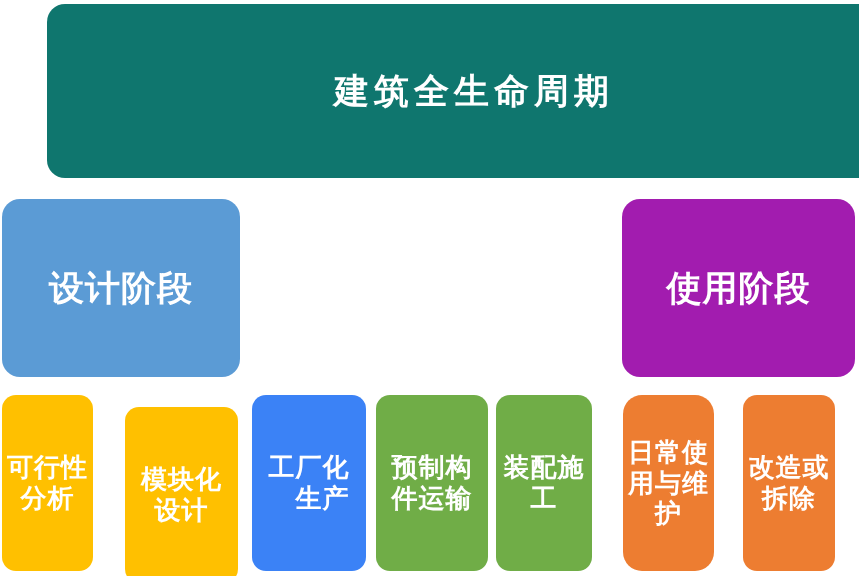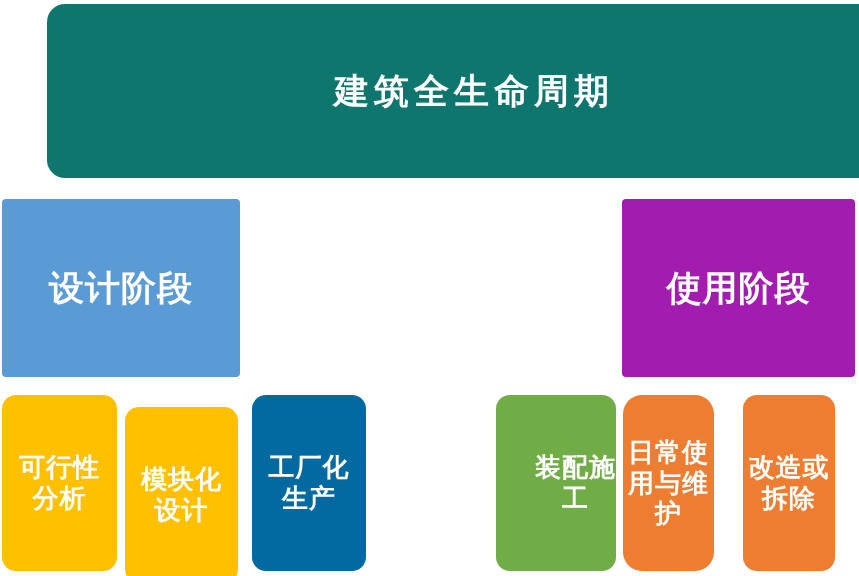--- a/index.html
+++ b/index.html
@@ -28,41 +28,41 @@
   .title-box {
     left: 2px; top: 4px;
     width: 854px; height: 174px;
     border-radius: 18px;
     font-size: 35px;
     letter-spacing: 5px;
   }
   .stage-box {
     top: 199px;
     height: 178px;
-    border-radius: 4px;
+    border-radius: 18px;
     font-size: 35px;
     letter-spacing: 1px;
   }
   .stage-design       { left: 2px;   width: 238px; }
   .stage-construction { left: 254px; width: 356px; }
   .stage-use          { left: 622px; width: 233px; }
   .sub-box {
     top: 395px;
     height: 176px;
     border-radius: 14px;
     font-size: 26px;
     letter-spacing: 1px;
     line-height: 1.18;
   }
   .sub-label { white-space: pre-line; }
-  .sub-1 { left: 2px;   width: 115px; }
+  .sub-1 { left: 2px;   width: 91px; }
   .sub-2 { left: 125px; width: 113px; margin-top: 12px; }
   .sub-3 { left: 252px; width: 114px; }
   .sub-4 { left: 376px; width: 112px; }
-  .sub-5 { left: 496px; width: 120px; justify-content: flex-end; }
+  .sub-5 { left: 496px; width: 96px; }
   .sub-6 { left: 623px; width: 91px; border-radius: 19px; }
   .sub-7 { left: 743px; width: 92px; }
 </style>
 </head>
 <body>
 
 <div class="canvas">
 
   <div class="box title-box" style="background: #0f766e; margin-left: 45px;">
     <span>建筑全生命周期</span>
@@ -80,25 +80,29 @@
   <div class="box sub-box sub-1" style="background: rgb(255, 192, 0);">
     <span class="sub-label">可行性
 分析</span>
   </div>
 
   <div class="box sub-box sub-2" style="background: rgb(255, 192, 0);">
     <span class="sub-label">模块化
 设计</span>
   </div>
 
-  <div class="box sub-box sub-3" style="background: #0369a1;">
+  <div class="box sub-box sub-3" style="background: #3b82f6; text-align: right;">
     <span class="sub-label">工厂化
 生产</span>
   </div>
 
+  <div class="box sub-box sub-4" style="background: rgb(112, 173, 71);">
+    <span class="sub-label">预制构
+件运输</span>
+  </div>
 
   <div class="box sub-box sub-5" style="background: rgb(112, 173, 71);">
     <span class="sub-label">装配施
 工</span>
   </div>
 
   <div class="box sub-box sub-6" style="background: rgb(237, 125, 49);">
     <span class="sub-label">日常使
 用与维
 护</span>

